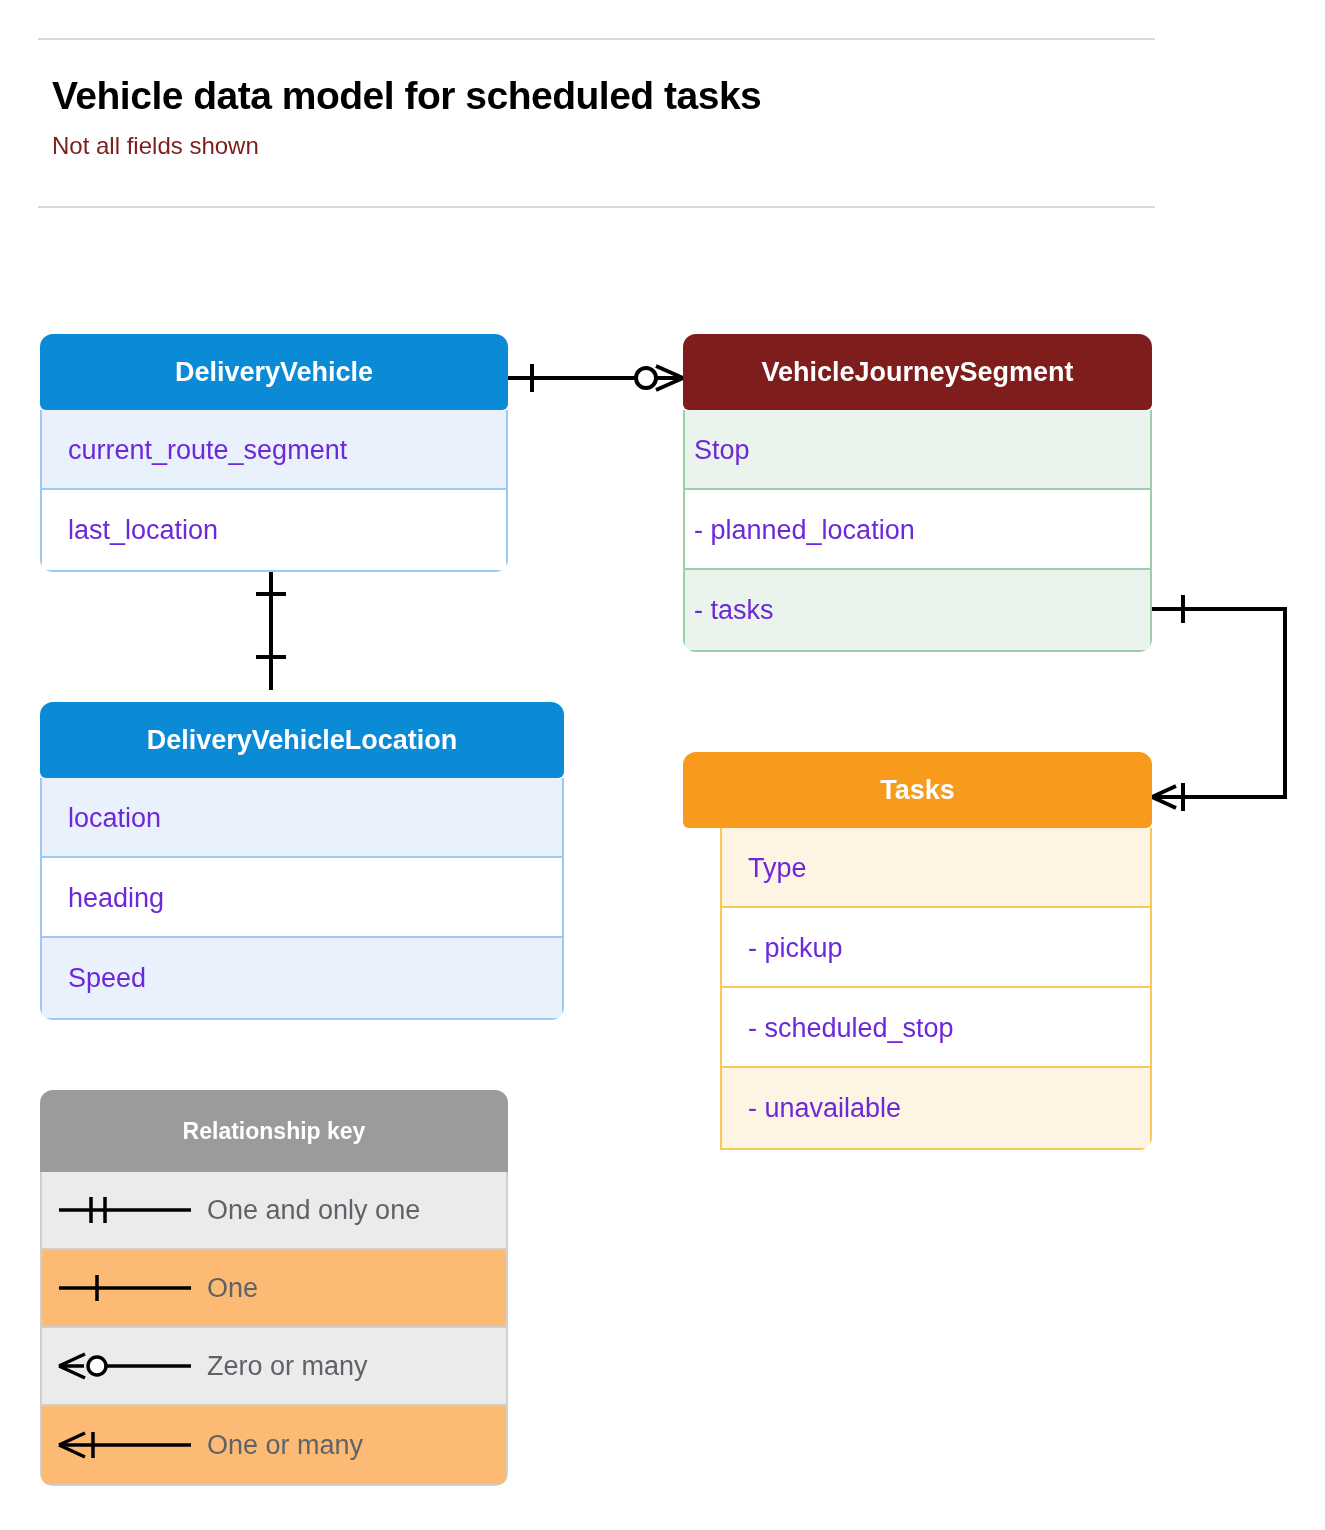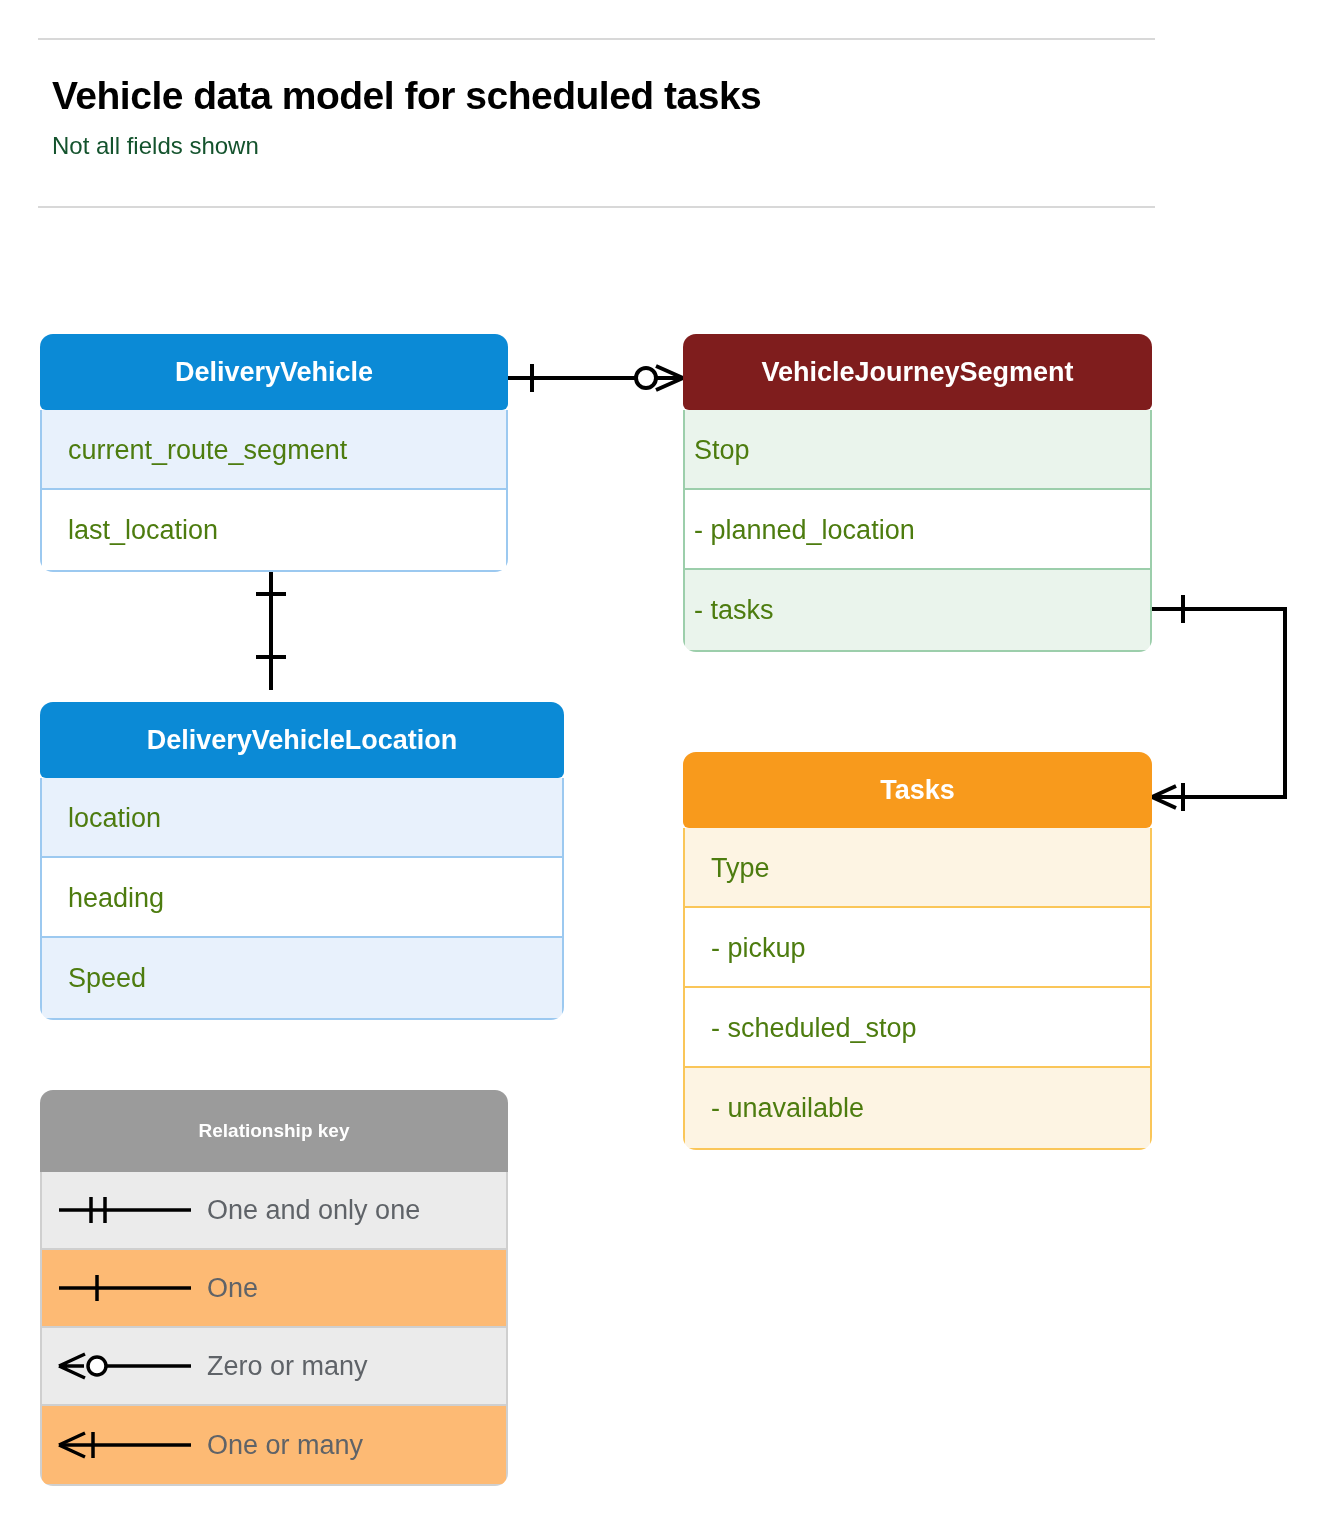--- a/index.html
+++ b/index.html
@@ -35,21 +35,21 @@
     color: #000000;
     letter-spacing: -0.5px;
     white-space: nowrap;
   }
   #page-subtitle {
     position: absolute;
     left: 52px;
     top: 132px;
     font-size: 24px;
     font-weight: 400;
-    color: #14532d;
+    color: #7f1d1d;
     white-space: nowrap;
   }
 
   
   .entity {
     position: absolute;
     border-radius: 13px;
     overflow: hidden;
     box-sizing: border-box;
   }
@@ -65,21 +65,21 @@
     border-radius: 6px;
   }
   .entity-rows {
     box-sizing: border-box;
   }
   .entity-row {
     height: 80px;
     line-height: 80px;
     padding-left: 26px;
     font-size: 27px;
-    color: #4d7c0f;
+    color: #6d28d9;
     box-sizing: border-box;
     white-space: nowrap;
     overflow: hidden;
   }
 
   
   .theme-blue .entity-header { background: #0b8ad6; }
   .theme-blue .entity-rows   { border: 2px solid #9cc9f0; border-top: none; }
   .theme-blue .entity-row    { border-bottom: 2px solid #9cc9f0; background: #ffffff; }
   .theme-blue .entity-row:last-child { border-bottom: none; }
@@ -87,41 +87,41 @@
 
   
   .theme-green .entity-header { background: #7f1d1d; }
   .theme-green .entity-rows   { border: 2px solid #9cceab; border-top: none; }
   .theme-green .entity-row    { border-bottom: 2px solid #9cceab; background: #ffffff; padding-left: 9px; }
   .theme-green .entity-row:last-child { border-bottom: none; }
   .theme-green .entity-row.tint { background: #eaf4ec; }
 
   
   .theme-orange .entity-header { background: #f89a1c; }
-  .theme-orange .entity-rows   { border: 2px solid #fac659; border-top: none; }
+  .theme-orange .entity-rows   { border: 2px solid #fac659; border-top: none; margin-left: 37px; }
   .theme-orange .entity-row    { border-bottom: 2px solid #fac659; background: #ffffff; }
   .theme-orange .entity-row:last-child { border-bottom: none; }
   .theme-orange .entity-row.tint { background: #fdf4e3; }
 
   
   #legend {
     position: absolute;
     left: 40px;
     top: 1090px;
     width: 468px;
     border-radius: 13px;
     overflow: hidden;
   }
   #legend-header {
     height: 82px;
     line-height: 82px;
     text-align: center;
     background: #9b9b9b;
     color: #ffffff;
-    font-size: 19px;
+    font-size: 23px;
     font-weight: 700;
   }
   #legend-rows {
     border: 2px solid #cfcfcf;
     border-top: none;
     box-sizing: border-box;
   }
   .legend-row {
     height: 78px;
     display: flex;

